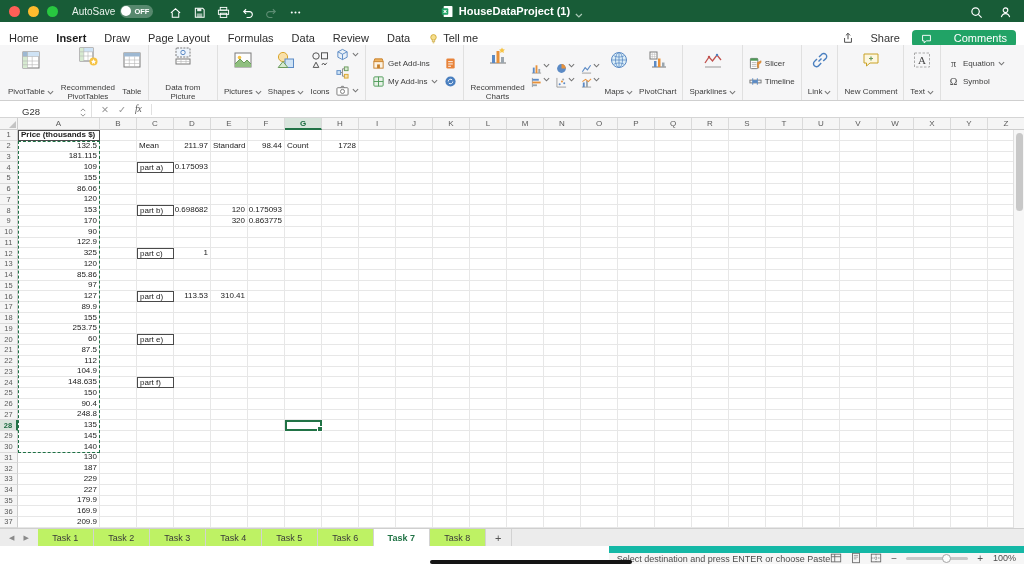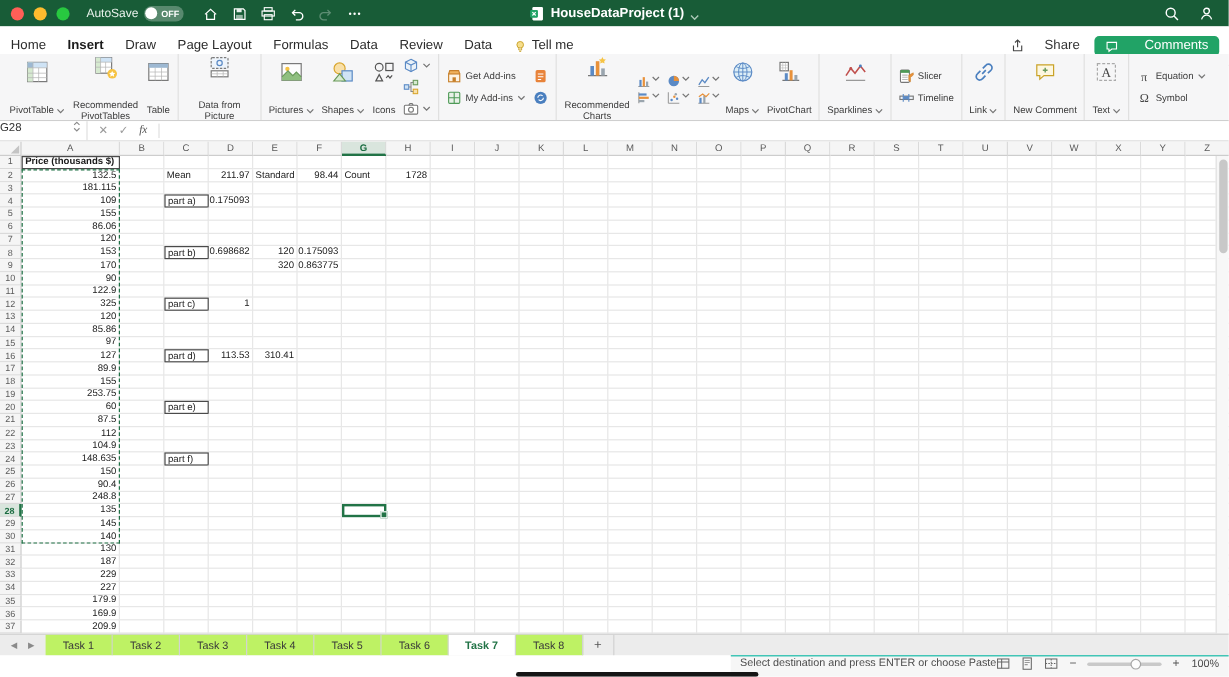--- a/index.html
+++ b/index.html
@@ -61,21 +61,21 @@
   .rstack{display:flex;flex-direction:column;justify-content:center;gap:3px}
   .rsmall{display:flex;align-items:center;gap:3px;font-size:8px;color:#3c3c3c;padding:1px 2px;white-space:nowrap}
   .chartgrid{display:grid;grid-template-columns:repeat(3,auto);gap:3px 4px;align-self:center}
   .chartbtn{display:flex;align-items:center;gap:1px;padding:0 1px}
   .chev{width:7px;height:5px;color:#767676;flex:none;display:inline-block}
   .chev svg{width:100%;height:100%;display:block}
 
   
   .formulabar{position:absolute;top:101px;left:0;right:0;height:17px;background:#fff;
     border-bottom:1px solid #d5d5d5;display:flex;align-items:center;font-size:9.5px;color:#333}
-  .namebox{width:73px;height:100%;display:flex;align-items:flex-start;padding-left:0;
+  .namebox{width:92px;height:100%;display:flex;align-items:flex-end;padding-left:22px;
     border-right:1px solid #e0e0e0}
   .steppers{margin-left:auto;margin-right:5px;display:flex;flex-direction:column;gap:1px;color:#8a8a8a}
   .steppers svg{width:6px;height:4px;display:block}
   .fx-controls{display:flex;align-items:center;gap:9px;padding:0 9px;border-right:1px solid #e0e0e0;color:#9a9a9a}
   .fx-controls .fx{font-style:italic;font-family:"Liberation Serif",serif;color:#555}
   .formula-input{flex:1;height:100%}
   .fb-chev{padding:0 6px;color:#888}
 
   
   .sheet{position:absolute;top:118px;left:0;width:1024px;height:410px;background:#fff;overflow:hidden}
@@ -109,21 +109,21 @@
   .tabbar{position:absolute;top:528px;left:0;right:0;height:18px;background:#ececec;
     border-top:1px solid #cfcfcf;display:flex;align-items:stretch;font-size:9px;color:#3a3a3a}
   .tab-nav{display:flex;align-items:center;gap:9px;padding:0 9px;color:#8a8a8a;font-size:7px}
   .stab{width:56px;flex:none;display:flex;align-items:center;justify-content:center;
     border-right:1px solid #d2d2d2;background:#bef264;white-space:nowrap}
   .stab.active{background:#fff;color:#217346;font-weight:bold}
   .tab-add{width:26px;display:flex;align-items:center;justify-content:center;font-size:11px;color:#555;border-right:1px solid #d2d2d2}
 
   
   .statusbar{position:absolute;top:546px;left:0,right:0;right:0;height:18px;background:#f6f6f6;
-    border-top:1px solid #14b8a6;display:flex;align-items:flex-start;font-size:9px;color:#4c4c4c;padding:0 8px}
+    border-top:7px solid #14b8a6;display:flex;align-items:flex-end;font-size:9px;color:#4c4c4c;padding:0 8px}
   .sb-right{margin-left:auto;display:flex;align-items:center;gap:8px}
   .view-ic{width:12px;height:12px;display:inline-block}
   .view-ic svg{width:100%;height:100%}
   .zoom-sign{font-size:10px;color:#555;padding:0 1px}
   .zoom-track{width:62px;height:3px;background:#c9c9c9;border-radius:2px;position:relative}
   .zoom-knob{position:absolute;left:58%;top:-3px;width:9px;height:9px;background:#fdfdfd;border:1px solid #a5a5a5;border-radius:50%}
   .zoom-label{min-width:24px;text-align:right}
 
   .dock-strip{position:absolute;left:430px;top:560px;width:202px;height:4px;background:#151515;border-radius:2px}
 </style>

